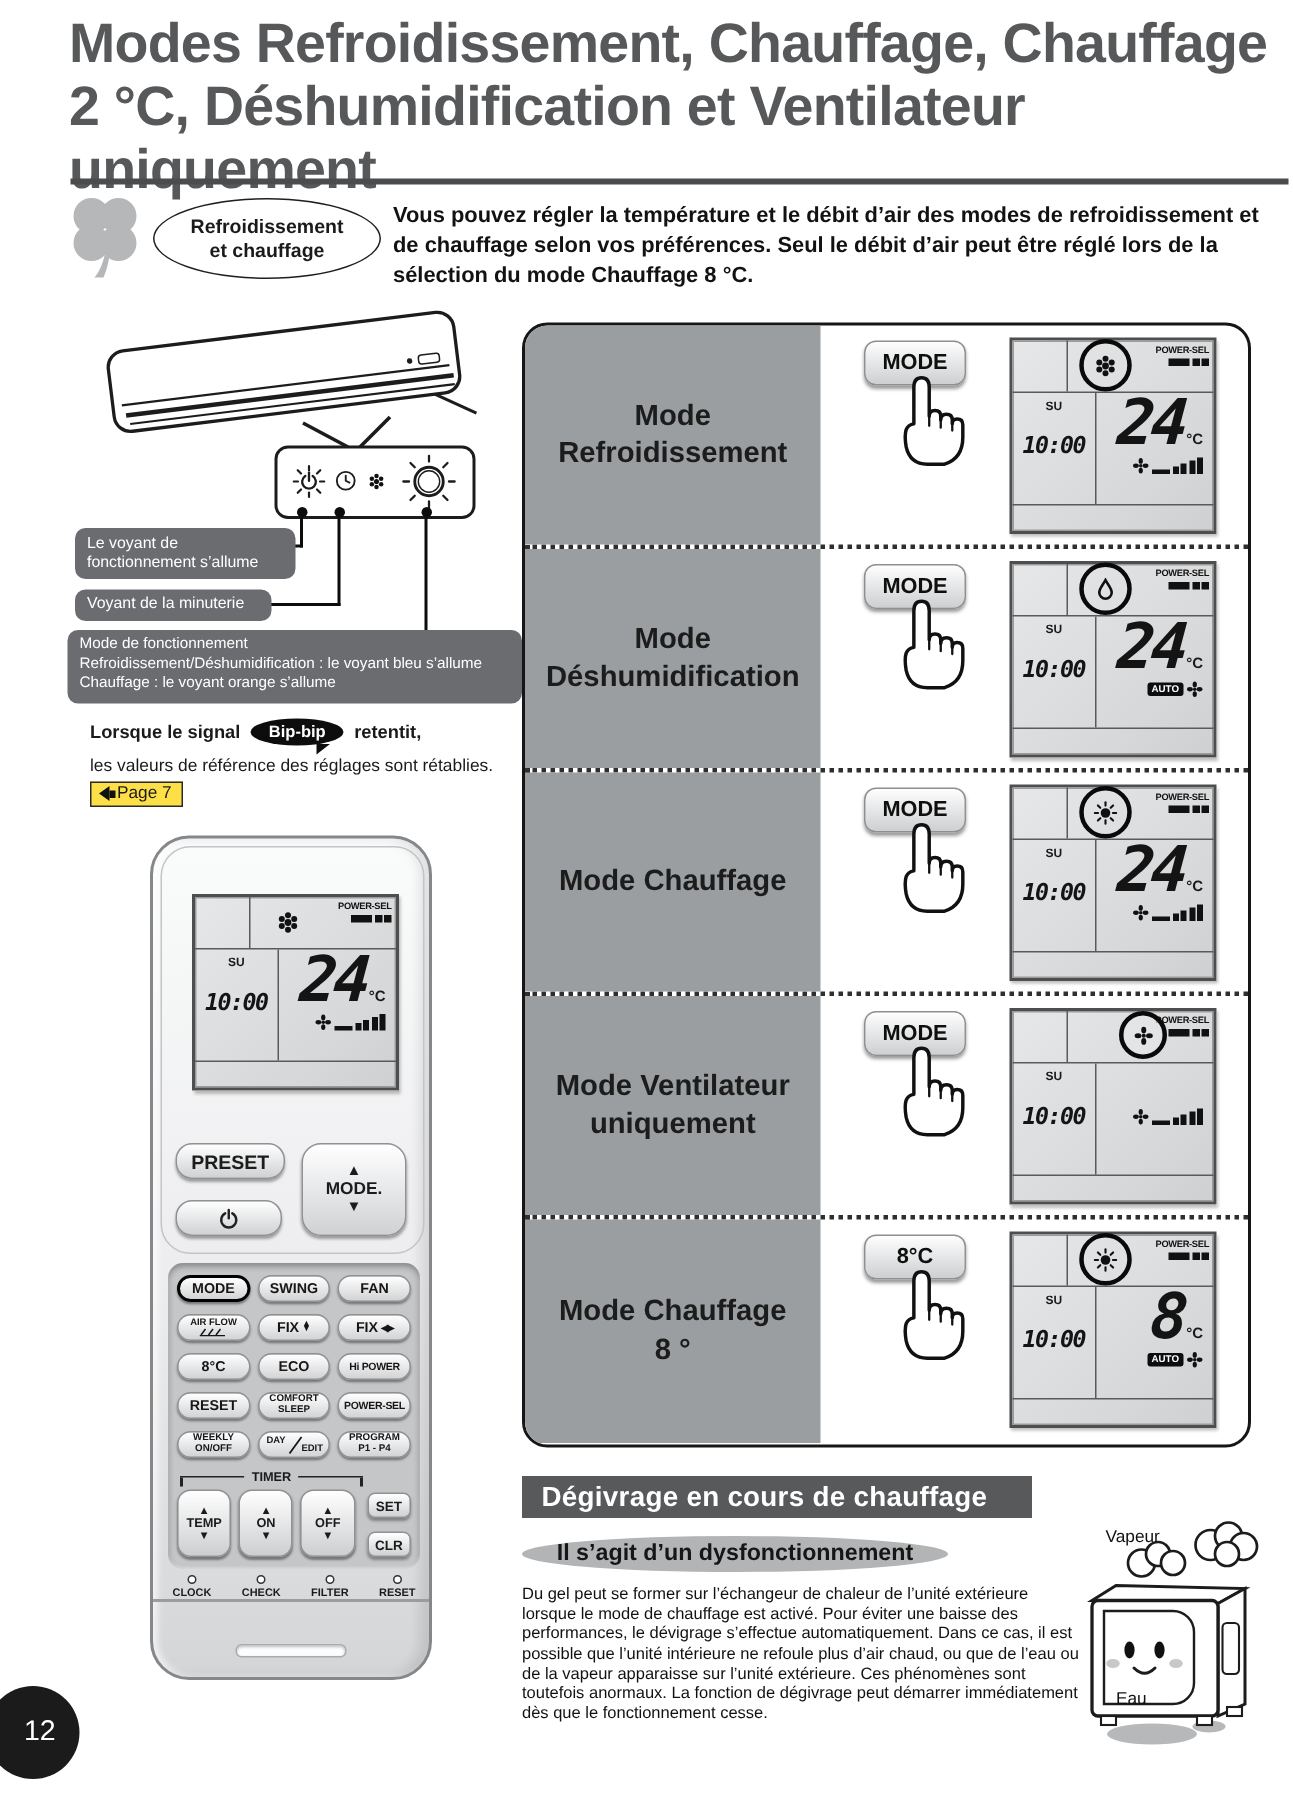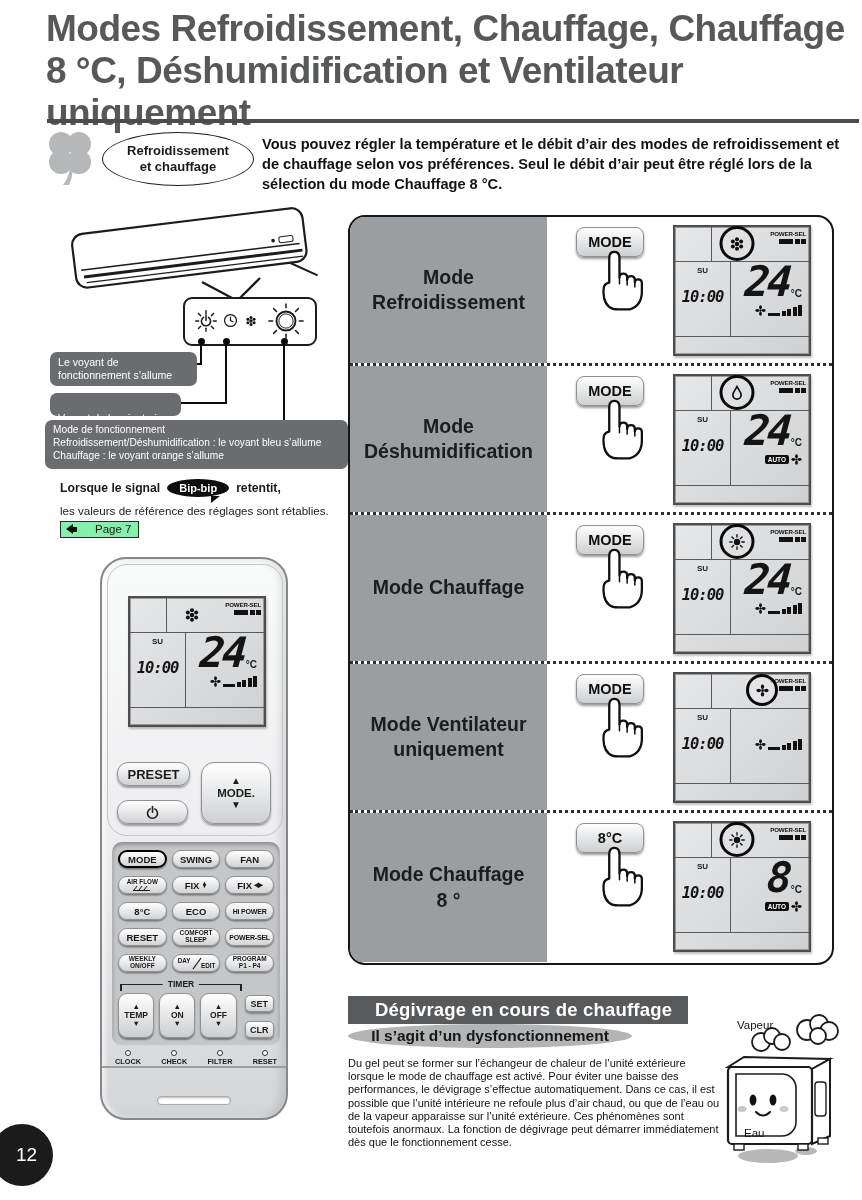--- a/index.html
+++ b/index.html
@@ -24,29 +24,29 @@
   
   .ac-art{left:52px;top:198px;}
   .panel{left:183px;top:297px;width:130px;height:45px;background:#fff;border:2px solid #1c1c1c;border-radius:9px;}
   .panel .p-ic{position:absolute;}
   .dot{width:7px;height:7px;border-radius:50%;background:#0c0c0c;}
   .conn{background:#0c0c0c;}
 
   
   .callout{background:#6a6c6f;color:#fff;border-radius:7px;font-size:10.6px;line-height:1.26;padding:4px 8px;box-sizing:border-box;}
   .callout-op{left:50px;top:352px;width:147px;height:34px;}
-  .callout-ti{left:50px;top:393px;width:131px;height:21px;padding-top:19px;}
+  .callout-ti{left:50px;top:393px;width:131px;height:21px;padding-top:3px;}
   .callout-mo{left:45px;top:420px;width:303px;height:49px;font-size:10.2px;}
 
   
   .beep-row{left:60px;top:479px;display:flex;align-items:center;gap:7px;font-size:12.2px;font-weight:bold;}
   .beep-bubble{position:relative;background:#0d0d0d;color:#fff;border-radius:50%;padding:3px 12px;font-size:11px;font-weight:bold;}
   .beep-bubble:after{content:"";position:absolute;right:9px;bottom:-6px;width:0;height:0;border-left:9px solid #0d0d0d;border-bottom:7px solid transparent;}
   .beep-line2{left:60px;top:504px;font-size:11.6px;text-align:right;}
-  .page-ref{left:60px;top:521px;border:1.5px solid #2a2a2a;padding:1px 7px 2px 5px;display:inline-flex;align-items:center;gap:18px;font-size:11.5px;background:#86efac;}
+  .page-ref{left:60px;top:521px;border:1.5px solid #2a2a2a;padding:1px 7px 2px 5px;display:inline-flex;align-items:center;gap:1px;font-size:11.5px;background:#fde047;}
   .arr{display:inline-flex;align-items:center;}
   .arr .head{width:0;height:0;border-top:5px solid transparent;border-bottom:5px solid transparent;border-right:7px solid #111;}
   .arr .stem{width:4px;height:5px;background:#111;}
 
   
   .remote{left:100px;top:557px;width:188px;height:563px;border:2px solid #85878a;border-radius:26px;box-sizing:border-box;
     background:linear-gradient(180deg,#fafbfb 0%,#ececee 55%,#d4d5d7 100%);
     box-shadow:inset -6px 0 8px rgba(0,0,0,.10), inset 3px 0 5px rgba(255,255,255,.7);}
   .r-upper{position:absolute;left:5px;top:5px;width:174px;height:270px;border:1.5px solid #c3c4c6;border-radius:20px;}
   .r-brand{position:absolute;left:0;top:13px;width:100%;text-align:center;font-size:21px;font-weight:bold;letter-spacing:2.5px;color:#2a2a2a;margin-top:37px;}
@@ -133,21 +133,21 @@
   .fan-line{display:flex;align-items:flex-end;gap:2px;margin-top:3px;}
   .fan-line.fan-only{margin-top:30px;}
   .auto-badge{background:#0d0d0d;color:#fff;font-size:6.5px;font-weight:bold;border-radius:2px;padding:1px 3px;line-height:1.1;align-self:center;}
   .bars{display:flex;align-items:flex-end;gap:1.5px;}
   .bars i{display:block;background:#111;width:4px;}
   .bars .b0{width:12px;height:3px;} .bars .b1{height:5px;} .bars .b2{height:7px;} .bars .b3{height:9px;} .bars .b4{height:11px;}
   .lcd-bottom{height:18px;border-top:1.3px solid #5a5a5a;box-sizing:border-box;}
 
   
   .defrost-header{left:348px;top:984px;width:340px;height:28px;background:#58595b;color:#fff;font-size:18.5px;font-weight:bold;
-    display:flex;align-items:center;padding-left:27px;box-sizing:border-box;letter-spacing:.2px;margin-top:12px;}
+    display:flex;align-items:center;padding-left:13px;box-sizing:border-box;letter-spacing:.2px;}
   .defrost-badge{left:348px;top:1024px;width:284px;height:24px;background:#b2b4b6;border-radius:50%;
     display:flex;align-items:center;justify-content:center;font-size:15.5px;font-weight:bold;color:#161616;}
   .defrost-body{left:348px;top:1057px;width:376px;font-size:11px;line-height:1.2;color:#111;}
   .outdoor-art{left:706px;top:1012px;}
   .vapor-label{left:737px;top:1019px;font-size:11.5px;color:#111;}
   .water-label{left:744px;top:1127px;font-size:11.5px;color:#111;}
 
   
   .page-circle{left:-9px;top:1124px;width:62px;height:62px;border-radius:50%;background:#1b1b1b;color:#fff;
     display:flex;align-items:center;justify-content:center;font-size:19px;padding-left:9px;box-sizing:border-box;}
@@ -195,21 +195,21 @@
     </symbol>
     <symbol id="power-sym" viewBox="0 0 24 24">
       <path d="M8.2 6.2 A8 8 0 1 0 15.8 6.2" fill="none" stroke="#222" stroke-width="2.6" stroke-linecap="round"></path>
       <line x1="12" y1="2.6" x2="12" y2="11.5" stroke="#222" stroke-width="2.6" stroke-linecap="round"></line>
     </symbol>
   </defs>
 </svg>
 
 <div class="abs page-title">
   <div>Modes Refroidissement, Chauffage, Chauffage</div>
-  <div>8 °C, Déshumidification et Ventilateur uniquement</div>
+  <div>2 °C, Déshumidification et Ventilateur uniquement</div>
 </div>
 <div class="abs title-rule"></div>
 
 <svg class="abs clover" width="52" height="58" viewBox="0 0 52 58">
   <g fill="#b5b7b9">
     <circle cx="17" cy="15" r="12"></circle>
       <circle cx="35" cy="15" r="12"></circle>
     <circle cx="17" cy="33" r="12"></circle>
       <circle cx="35" cy="33" r="12"></circle>
     <path d="M26 40 Q24 50 19 56 L25 56 Q28 49 29 41 Z"></path>

